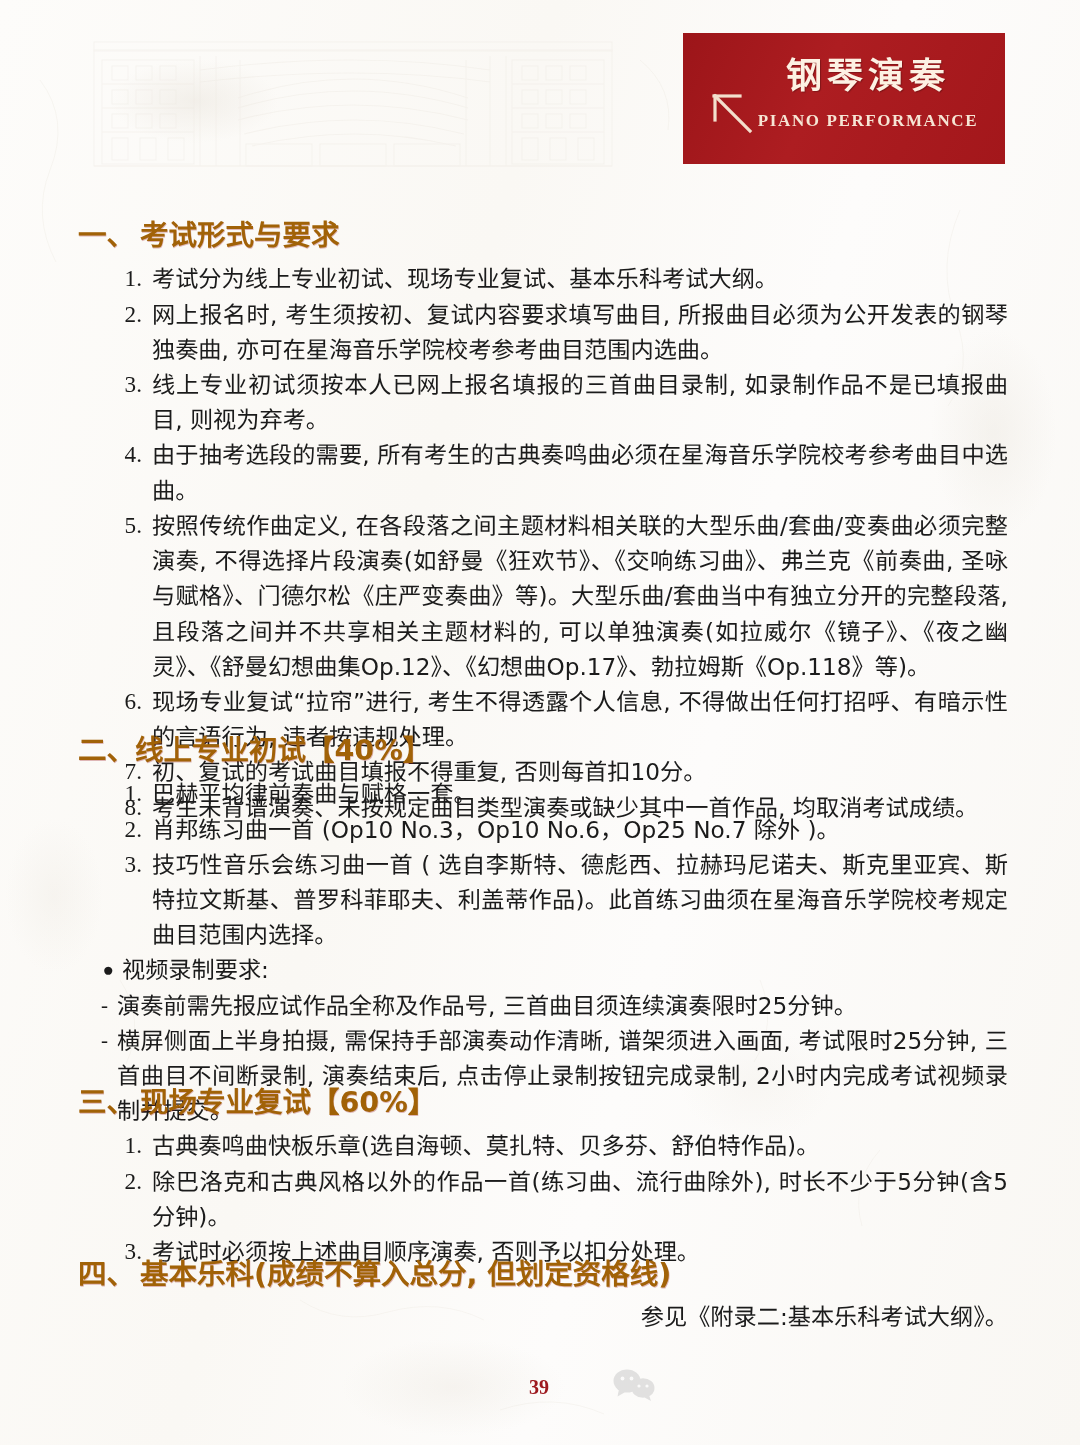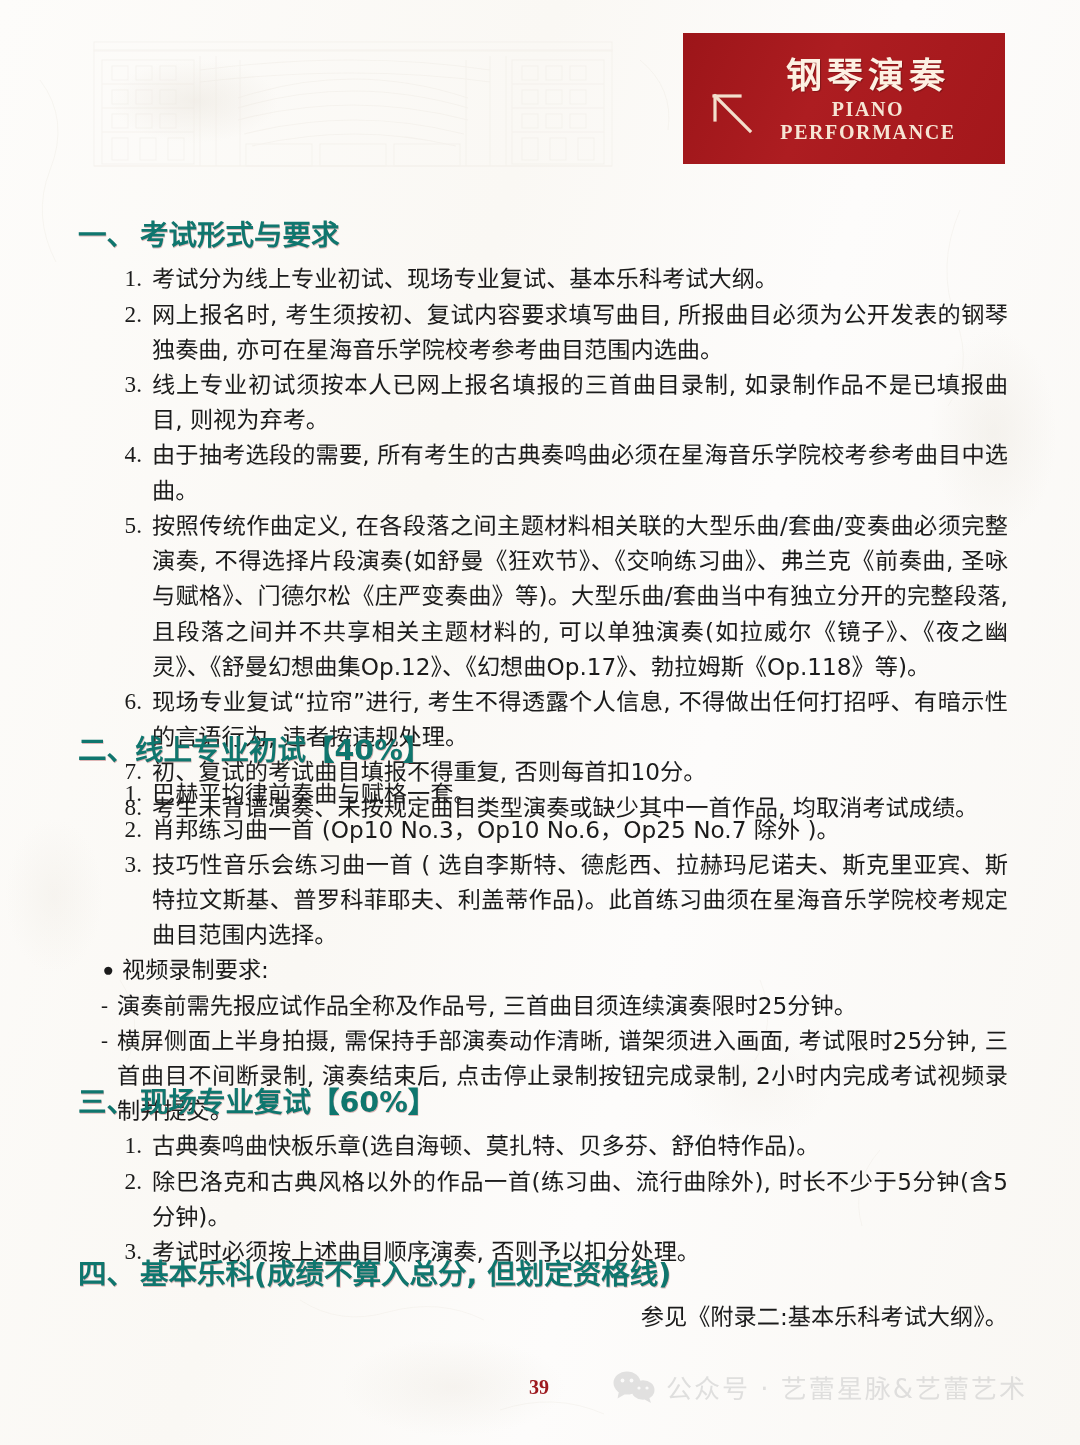--- a/index.html
+++ b/index.html
@@ -85,35 +85,36 @@
     font-weight: bold;
     font-size: 36px;
     letter-spacing: 5px;
     color: #fdf1e3;
     line-height: 1.25;
     text-shadow: 1px 1px 1px rgba(0,0,0,.25);
   }
   .banner-en {
     font-family: "Liberation Serif", "DejaVu Serif", serif;
     font-weight: bold;
-    font-size: 20px;
+    font-size: 17px;
     letter-spacing: 1.6px;
     color: #f6e5d4;
+    margin-top: 13px;
   }
 
   
   .content {
     position: absolute;
     left: 0; top: 0;
     width: 1080px;
     z-index: 4;
   }
 
   .section-heading {
-    color: #0f766e;
+    color: #a16207;
     font-family: "DejaVu Sans", "Liberation Sans", sans-serif;
     font-weight: bold;
     font-size: 28.5px;
     line-height: 1.28;
     margin: 0;
     padding: 0 0 2px 0;
     text-shadow: .6px .6px 0 rgba(157,26,32,.30);
     white-space: nowrap;
   }
   .sec-num {
@@ -413,14 +414,13 @@
       <ellipse cx="31" cy="20" rx="11.5" ry="9.8"></ellipse>
       <path d="M37 27 L39 33 L32.5 29.5 Z"></path>
     </g>
     <g fill="#fbfafa">
       <circle cx="10.5" cy="10.5" r="1.9"></circle>
       <circle cx="19.5" cy="10.5" r="1.9"></circle>
       <circle cx="27" cy="18" r="1.6"></circle>
       <circle cx="35" cy="18" r="1.6"></circle>
     </g>
   </svg>
-  <span class="wm-label">公众号 · 艺蕾星脉&amp;艺蕾艺术</span>
 </div>
 
 </body></html>

